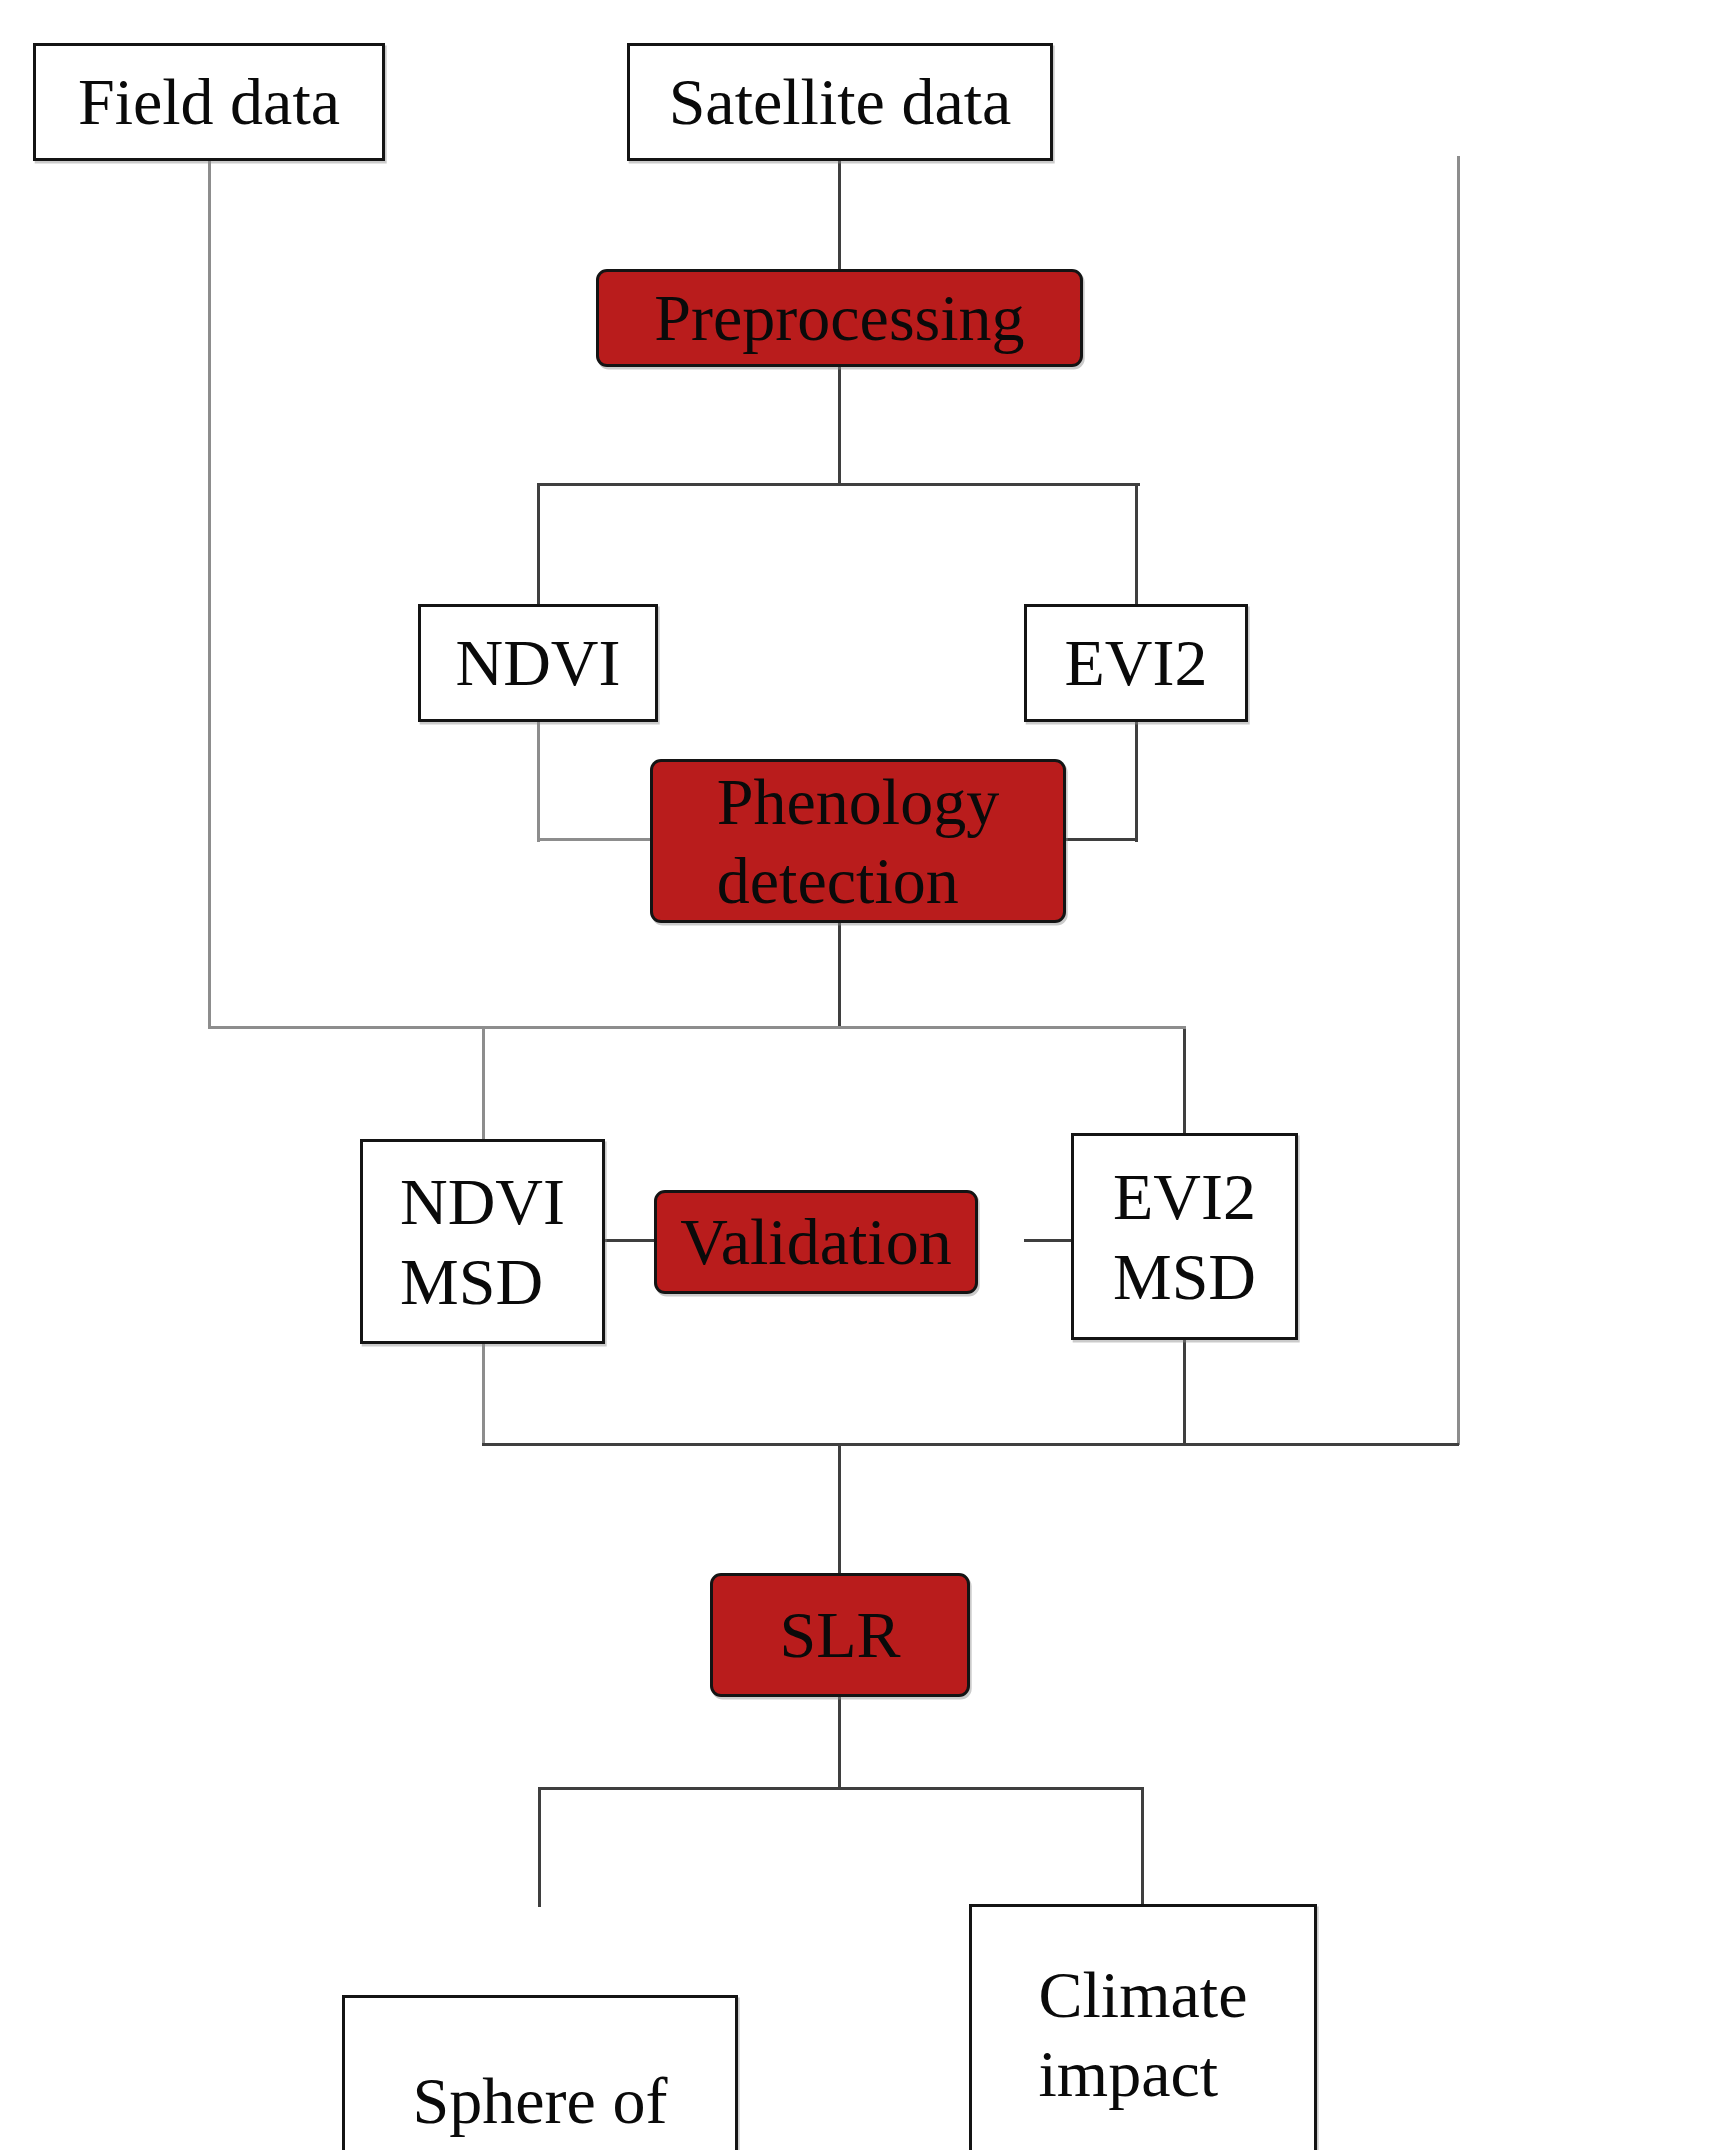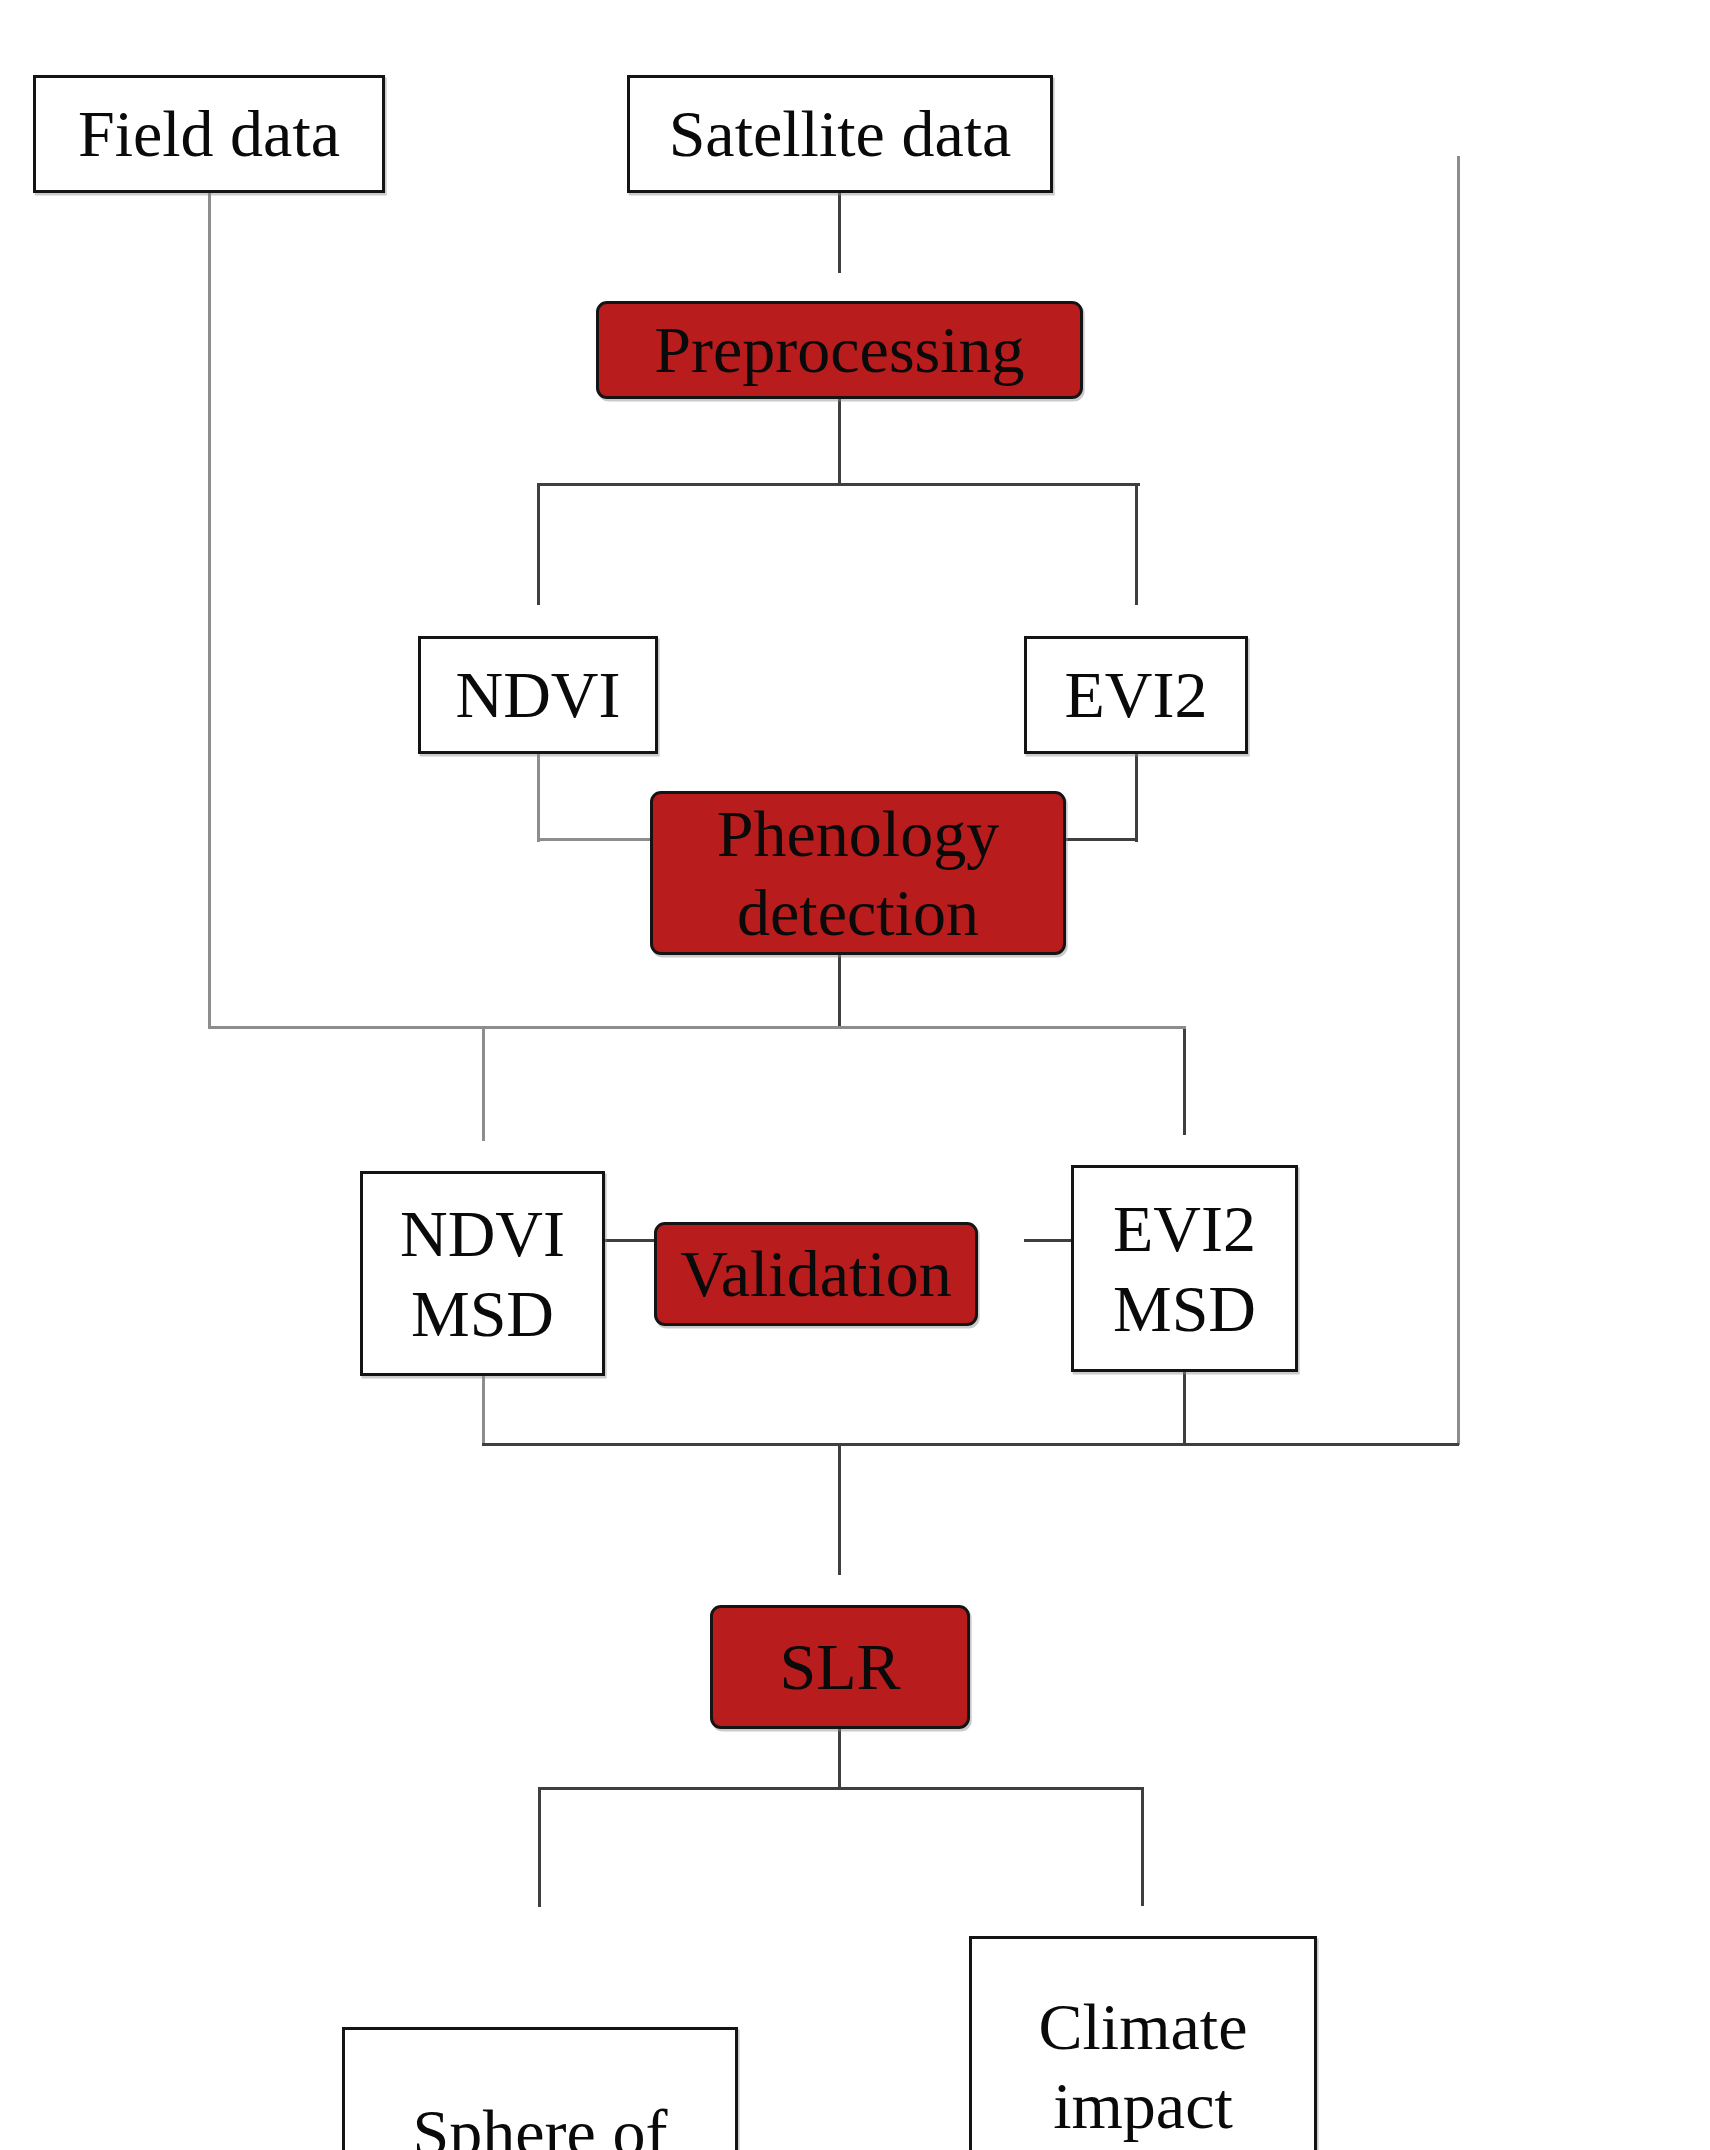--- a/index.html
+++ b/index.html
@@ -10,30 +10,28 @@
     background:#ffffff;
     font-family:"Liberation Serif","DejaVu Serif",serif;
     overflow:hidden;
   }
   .node{
     position:absolute;
     box-sizing:border-box;
     display:flex;
     align-items:center;
     justify-content:center;
-    text-align:center;
     border:3.3px solid #141414;
     background:#ffffff;
     color:#0a0a0a;
     font-size:66px;
     line-height:1.2;
     white-space:pre-line;
     z-index:2;
     box-shadow:1.7px 2.5px 0 rgba(140,140,140,0.45);
-    margin-top:32px;
   }
   .process{
     background:#b91c1c;
     border-radius:11px;
   }
   .edge{
     position:absolute;
     background:#3f3f3f;
     z-index:1;
   }

